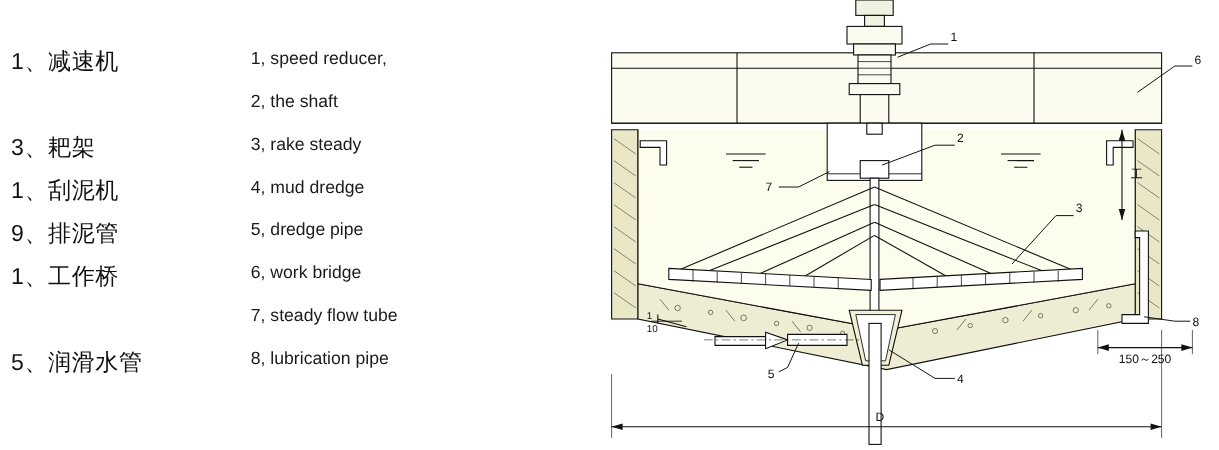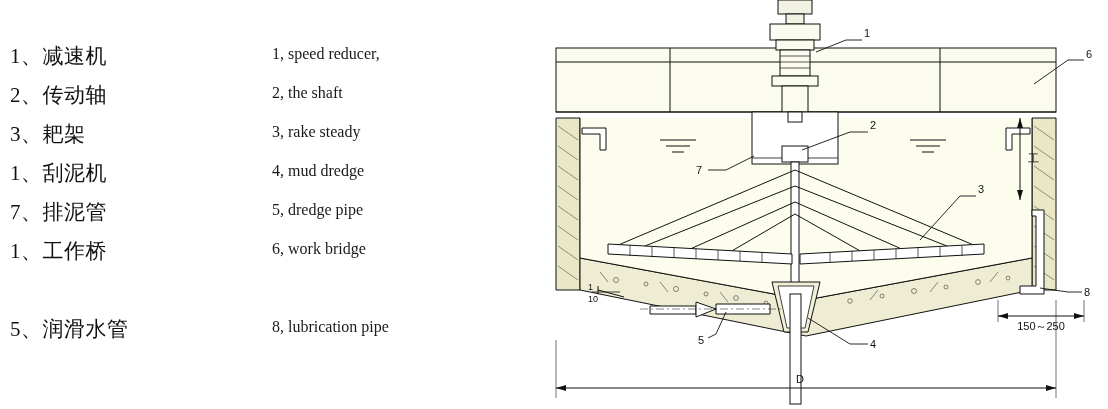--- a/index.html
+++ b/index.html
@@ -19,21 +19,20 @@
     width: 1108px;
     height: 409px;
   }
   
   .legend {
     position: absolute;
     left: 0;
     top: 42px;
     width: 540px;
     height: 330px;
-    font-family: Liberation Serif, serif;
   }
   .legend-row {
     position: relative;
     height: 39px;
   }
   .legend-cn {
     position: absolute;
     left: 10px;
     top: 0;
     font-size: 21px;
@@ -41,21 +40,20 @@
     white-space: nowrap;
     letter-spacing: 0.5px;
   }
   .legend-en {
     position: absolute;
     left: 228px;
     top: 3px;
     font-size: 16px;
     color: #1a1a1a;
     white-space: nowrap;
-    margin-left: 44px;
   }
   
   .drawing {
     position: absolute;
     left: 520px;
     top: 0;
     width: 588px;
     height: 409px;
   }
   .drawing svg {
@@ -79,45 +77,45 @@
 <div id="root">
 
   <div class="legend">
 
     <div class="legend-row">
       <span class="legend-cn">1、减速机</span>
       <span class="legend-en">1, speed reducer,</span>
     </div>
 
     <div class="legend-row">
-      <span class="legend-cn">2、传动轴</span>
       <span class="legend-en">2, the shaft</span>
     </div>
 
     <div class="legend-row">
       <span class="legend-cn">3、耙架</span>
       <span class="legend-en">3, rake steady</span>
     </div>
 
     <div class="legend-row">
       <span class="legend-cn">1、刮泥机</span>
       <span class="legend-en">4, mud dredge</span>
     </div>
 
     <div class="legend-row">
-      <span class="legend-cn">7、排泥管</span>
+      <span class="legend-cn">9、排泥管</span>
       <span class="legend-en">5, dredge pipe</span>
     </div>
 
     <div class="legend-row">
       <span class="legend-cn">1、工作桥</span>
       <span class="legend-en">6, work bridge</span>
     </div>
 
     <div class="legend-row">
+      <span class="legend-en">7, steady flow tube</span>
     </div>
 
     <div class="legend-row">
       <span class="legend-cn">5、润滑水管</span>
       <span class="legend-en">8, lubrication pipe</span>
     </div>
 
   </div>
 
   <div class="drawing">

